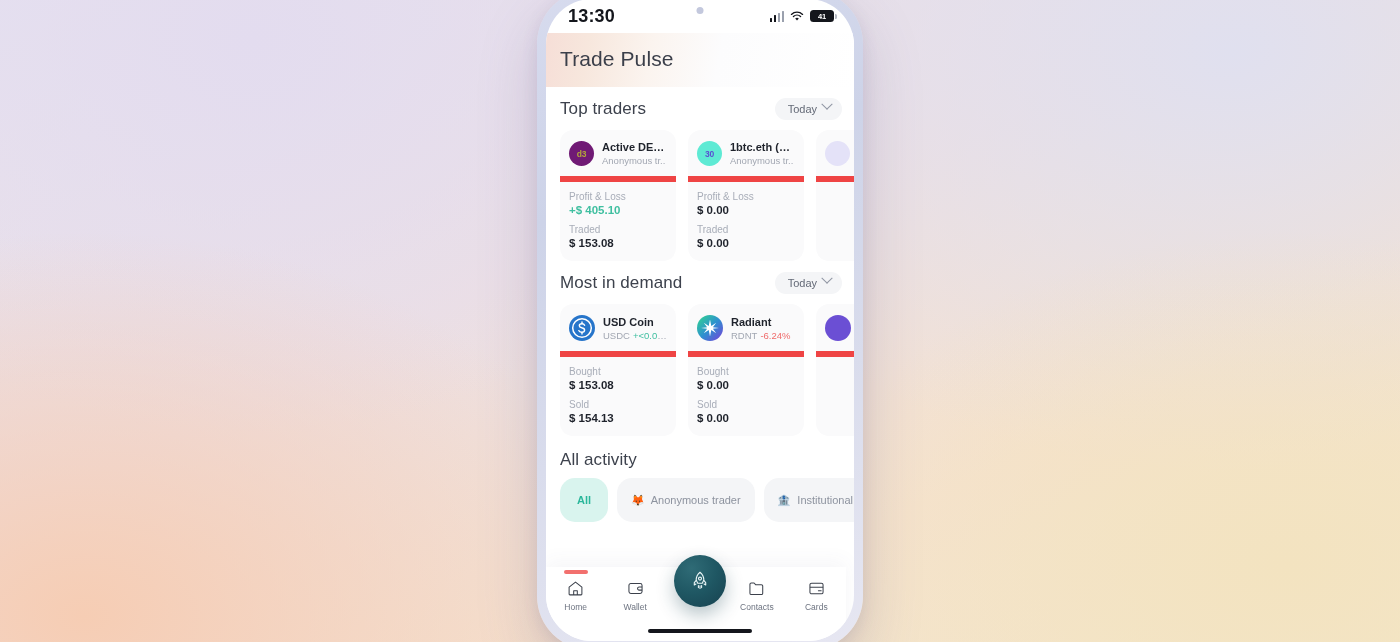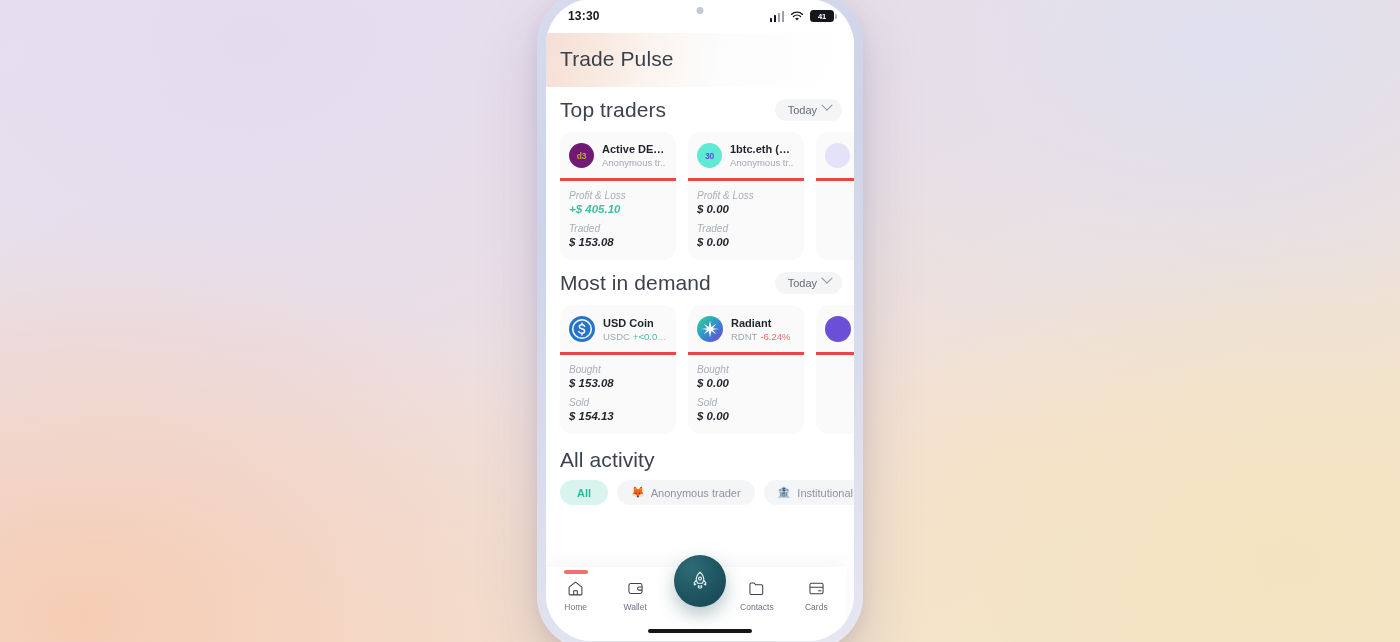--- a/index.html
+++ b/index.html
@@ -34,21 +34,21 @@
     top:8px; width:7px; height:7px; border-radius:50%;
     background:#c3c8dd; z-index:6;
   }
 
   
   .status-bar{
     position:relative; z-index:5;
     height:34px; display:flex; align-items:center;
     justify-content:space-between; padding:0 20px 0 22px;
   }
-  .status-time{ font-size:12px; font-weight:700; color:#14161c; letter-spacing:.2px; }
+  .status-time{ font-size:18px; font-weight:700; color:#14161c; letter-spacing:.2px; }
   .status-icons{ display:flex; align-items:center; gap:6px; }
   .sig{ display:flex; align-items:flex-end; gap:1.5px; height:11px; }
   .sig i{ width:2.4px; background:#14161c; border-radius:.6px; display:block; }
   .sig i:nth-child(1){ height:4px; }
   .sig i:nth-child(2){ height:6.5px; }
   .sig i:nth-child(3){ height:9px; background:#9aa0ad; }
   .sig i:nth-child(4){ height:11px; background:#9aa0ad; }
   .batt{
     position:relative; width:24px; height:12.5px; border-radius:3.5px;
     background:#14161c; display:flex; align-items:center; justify-content:center;
@@ -66,21 +66,21 @@
   }
   .app-title{ font-size:21px; font-weight:400; color:#3b3f4a; letter-spacing:.1px; }
 
   
   .app-body{ position:relative; background:#ffffff; padding-bottom:4px; }
 
   .section-head{
     display:flex; align-items:center; justify-content:space-between;
     padding:11px 12px 10px 14px;
   }
-  .section-title{ font-size:21px; font-weight:400; color:#3d424d; letter-spacing:.1px; }
+  .section-title{ font-size:17px; font-weight:400; color:#3d424d; letter-spacing:.1px; }
   .period-pill{
     display:flex; align-items:flex-start; gap:6px;
     background:#f4f5f7; border-radius:15px; padding:5px 11px 5px 13px;
   }
   .period-pill span{ font-size:11px; color:#646a77; font-weight:400; }
   .chev{ width:8px; height:8px; border-right:1.3px solid #9096a3; border-bottom:1.3px solid #9096a3;
          transform:rotate(45deg) translate(-2px,-2px); }
 
   
   .card-row{
@@ -103,35 +103,35 @@
     font-size:11px; font-weight:700; color:#1f232c;
     white-space:nowrap; overflow:hidden; text-overflow:ellipsis;
   }
   .name-sub{
     font-size:9.5px; color:#a2a7b2; margin-top:2px;
     white-space:nowrap; overflow:hidden; text-overflow:ellipsis;
   }
   .name-sub .pct{ font-weight:400; margin-left:3px; }
   .pct-up{ color:#3fbfa0; }
   .pct-down{ color:#ef6b6b; }
-  .card-stats{ border-top:3px solid #ef4444; padding:9px 9px 12px 9px;font-style:italic; }
+  .card-stats{ border-top:6px solid #ef4444; padding:9px 9px 12px 9px; }
   .stat-label{ font-size:10px; color:#a8adb8; margin-bottom:2px; }
   .stat-value{ font-size:11.5px; font-weight:700; color:#1f232c; }
   .stat-value.up{ color:#3fbfa0; }
   .stat-block + .stat-block{ margin-top:8px; }
 
   
   .activity-head{ padding:14px 14px 8px 14px; }
   .filters{ display:flex; gap:9px; padding:0 0 0 14px; overflow:hidden; }
   .chip{
     display:flex; align-items:center; gap:6px; white-space:nowrap;
     border-radius:15px; padding:6px 14px; font-size:11px; color:#8d939f;
     background:#f4f5f7;
   }
-  .chip.active{ background:#d9f4ee; color:#2bb79b; font-weight:700; padding:6px 17px; }
+  .chip.active{ background:#d9f4ee; color:#2bb79b; font-weight:700; padding:16px 17px; }
   .chip .emo{ font-size:11px; }
 
   
   .bottom-nav{
     position:absolute; left:0; right:8px; bottom:0; height:74px;
     background:#ffffff; display:flex; align-items:flex-start;
     padding-top:12px; z-index:4;
     box-shadow:0 -6px 18px rgba(80,80,110,.05);
   }
   .nav-item{

